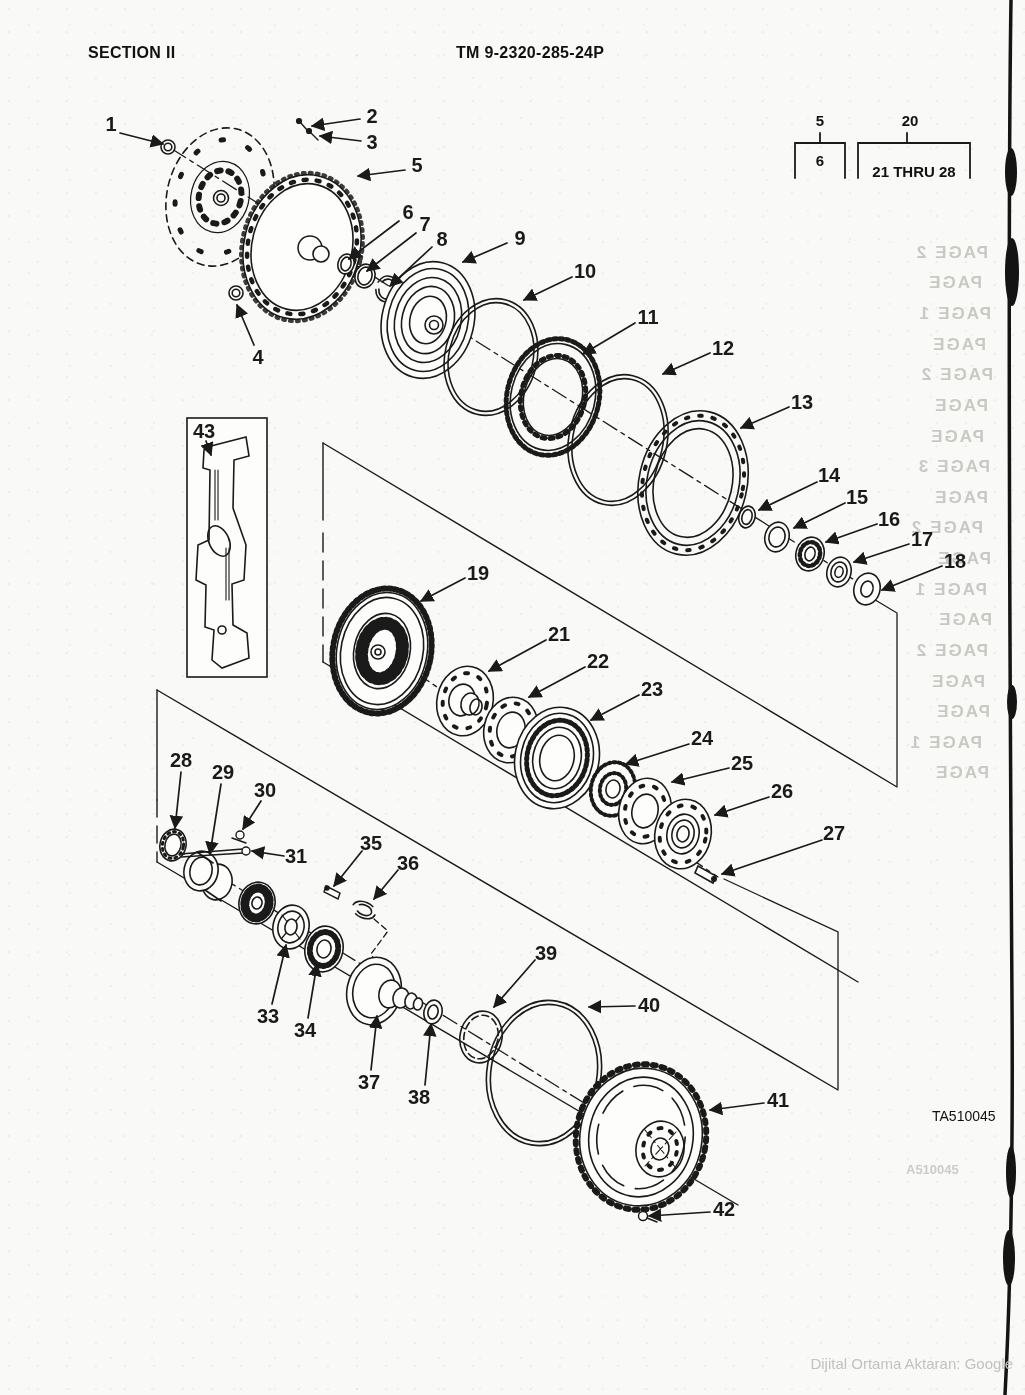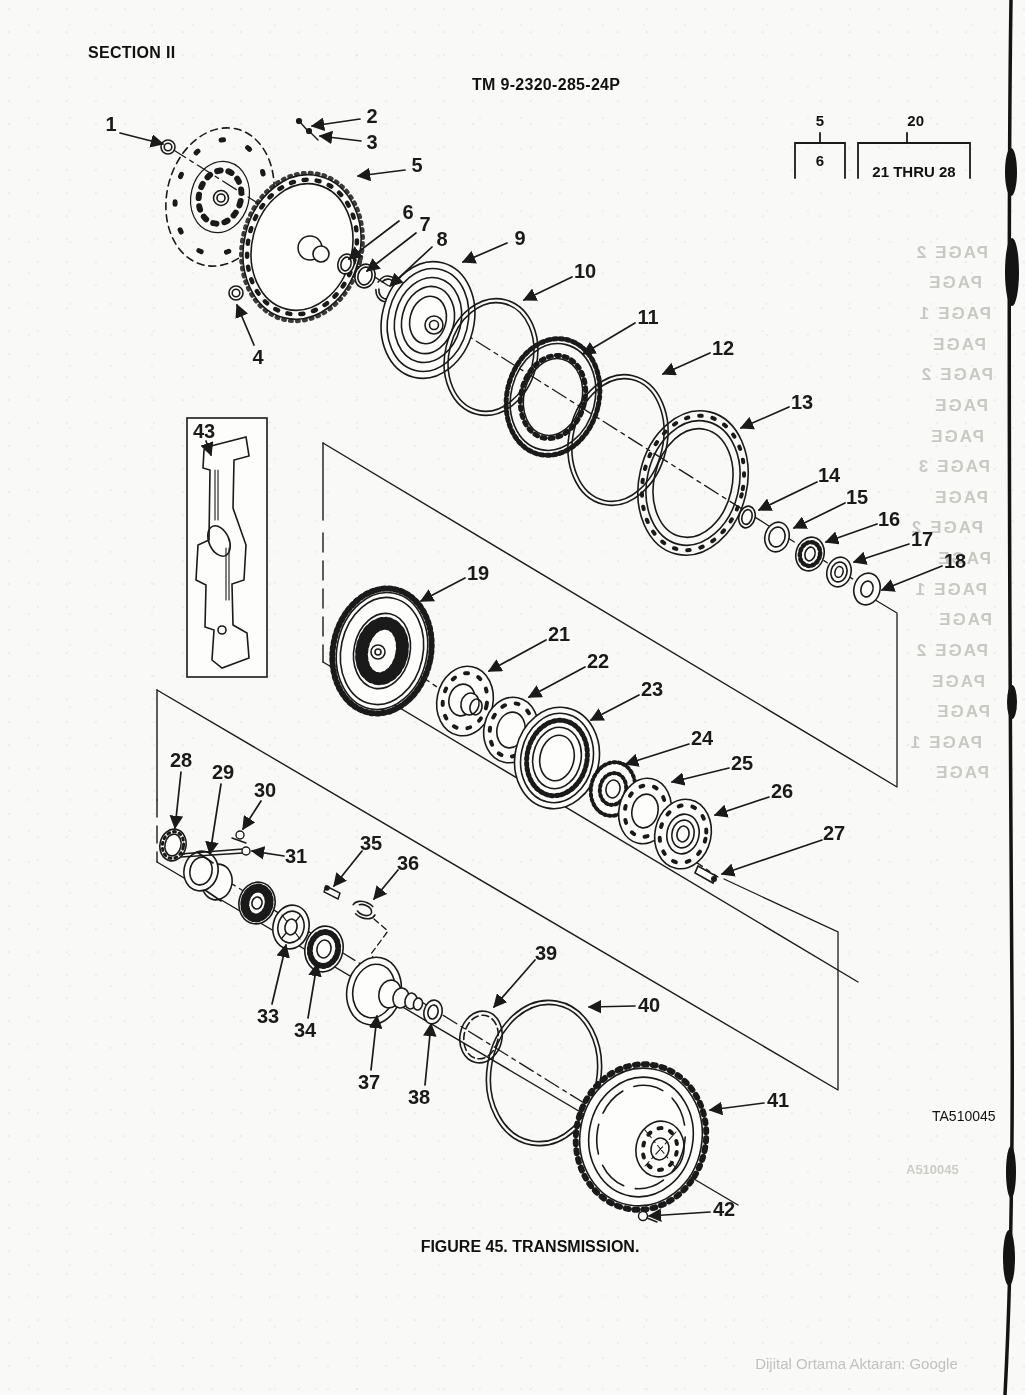--- a/index.html
+++ b/index.html
@@ -7,29 +7,29 @@
     position:relative;width:1025px;height:1395px;margin:0 auto;
     background:#f9f9f7;overflow:hidden;
     font-family:"Liberation Sans",sans-serif;color:#111;
     background-image:
       radial-gradient(circle at 30% 40%, rgba(60,60,55,.06) 1px, transparent 1.4px),
       radial-gradient(circle at 70% 80%, rgba(60,60,55,.05) 1px, transparent 1.3px);
     background-size:29px 23px, 41px 31px;
   }
   .hdr{position:absolute;top:44px;font-weight:bold;font-size:16px;letter-spacing:.3px;}
   #sectionHdr{left:88px;}
-  #tmHdr{left:472px;margin-top:32px;}
+  #tmHdr{left:456px;}
   svg.fig{position:absolute;left:0;top:0;}
   .num{position:absolute;font-weight:bold;font-size:15px;text-align:center;}
   #caption{position:absolute;left:365px;width:330px;top:1238px;text-align:center;
            font-weight:bold;font-size:16px;}
   #taNum{position:absolute;left:900px;top:1108px;font-weight:normal;font-size:14px;margin-left:32px;}
   #taGhost{position:absolute;left:906px;top:1162px;font-weight:bold;font-size:13px;
            color:#b9b9b3;opacity:.7;}
-  #watermark{position:absolute;left:700px;width:313px;top:1355px;text-align:center;
+  #watermark{position:absolute;left:700px;width:313px;top:1355px;text-align:right;
              font-size:15px;color:#c2c2c2;}
 </style>
 </head>
 <body>
 
 <div class="page">
 
   <div class="hdr" id="sectionHdr">SECTION II</div>
   <div class="hdr" id="tmHdr">TM 9-2320-285-24P</div>
 
@@ -406,20 +406,19 @@
           <ellipse cx="1012" cy="702" rx="5" ry="17"></ellipse>
           <ellipse cx="1011" cy="1172" rx="5" ry="26"></ellipse>
           <ellipse cx="1009" cy="1258" rx="6" ry="28"></ellipse>
         </g>
       </g>
     </g>
   </svg>
 
   <div class="num" style="left:808px;top:112px;width:24px;">5</div>
   <div class="num" style="left:806px;top:152px;width:28px;">6</div>
-  <div class="num" style="left:896px;top:112px;width:28px;text-align:right;">20</div>
+  <div class="num" style="left:896px;top:112px;width:28px;">20</div>
   <div class="num" style="left:862px;top:152px;width:104px;margin-top:11px;">21 THRU 28</div>
 
   <div id="taNum">TA510045</div>
   <div id="taGhost">A510045</div>
-  <div id="caption">FIGURE 45. TRANSMISSION.</div>
   <div id="watermark">Dijital Ortama Aktaran: Google</div>
 </div>
 
 </body></html>

